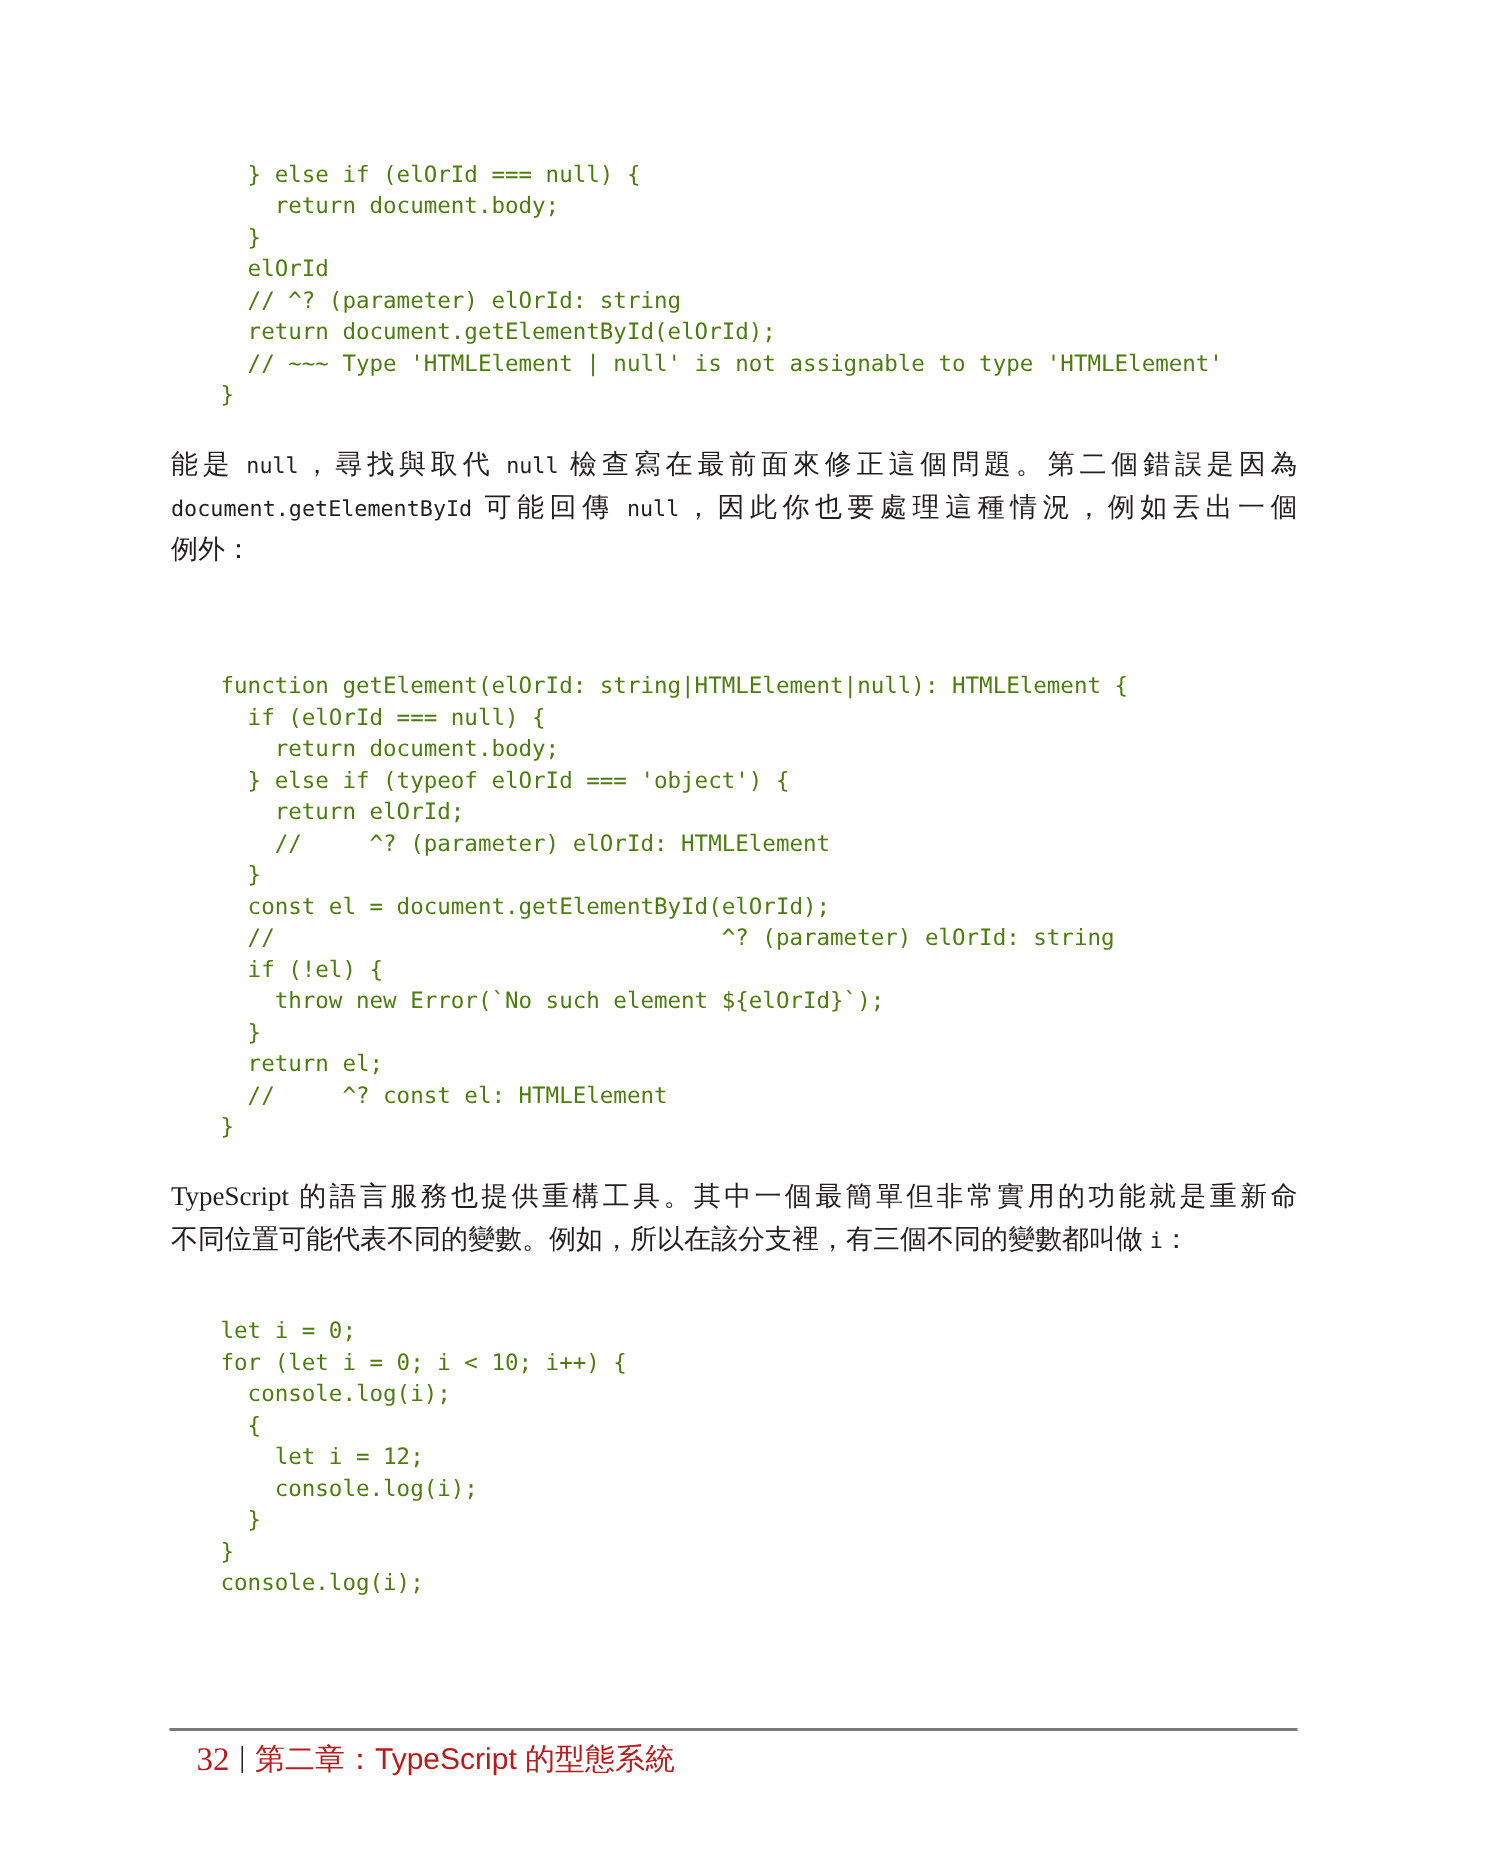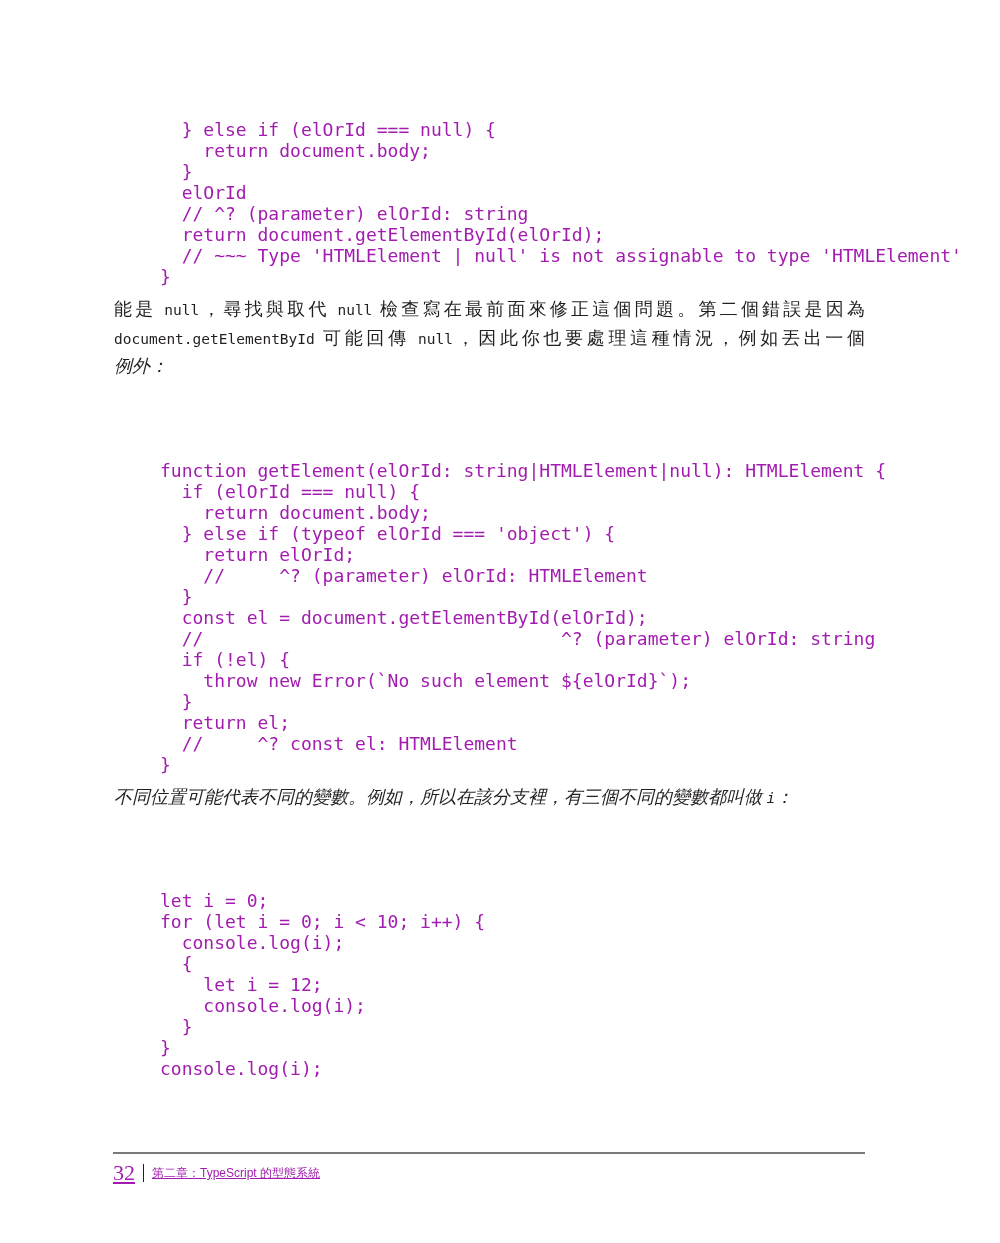--- a/index.html
+++ b/index.html
@@ -15,26 +15,26 @@
       color: #231f20;
     }
     .page {
       position: absolute;
       left: 0; top: 0;
       width: 1000px;
       height: 1243px;
     }
     .code {
       position: absolute;
-      margin: 13px;
+      margin: 0;
       font-family: "DejaVu Sans Mono", "Liberation Mono", monospace;
-      font-size: 18px;
+      font-size: 15px;
       line-height: 21px;
       white-space: pre;
-      color: #a21caf;
+      color: #4d7c0f;
       letter-spacing: 0;
     }
     .code .ln {
       display: block;
       height: 21px;
     }
     .para {
       position: absolute;
       left: 114px;
       width: 751px;
@@ -47,78 +47,77 @@
       text-align-last: left;
     }
     .para .ln {
       display: block;
       white-space: nowrap;
       height: 28.5px;
       text-align-last: justify;
     }
     .para .ln.last {
       text-align-last: left;
-      font-style: italic;
     }
     .para .m {
       font-family: "DejaVu Sans Mono", "Liberation Mono", monospace;
       font-size: 14.5px;
     }
     .footer-rule {
       position: absolute;
       left: 113px;
       top: 1152px;
       width: 752px;
       height: 2px;
       background: #7a7a7a;
     }
     .footer {
       position: absolute;
-      left: 113px;
+      left: 131px;
       top: 1160px;
       height: 26px;
       display: flex;
       align-items: center;
-      color: #a21caf;
-      text-decoration: underline;
+      color: #b91c1c;
     }
     .footer .pnum {
       font-family: "Liberation Serif", "DejaVu Serif", serif;
       font-size: 22px;
       line-height: 26px;
     }
     .footer .sep {
       display: inline-block;
       width: 1px;
       height: 18px;
       background: #231f20;
       margin: 0 8px 0 8px;
     }
     .footer .chapter {
       font-family: "Liberation Sans", "DejaVu Sans", sans-serif;
-      font-size: 12px;
+      font-size: 20px;
       line-height: 26px;
     }
   </style>
 </head>
 <body>
 
 <div class="page">
 
   <pre class="code" style="left:147px; top:106px;"><span class="ln">  } else if (elOrId === null) {</span><span class="ln">    return document.body;</span><span class="ln">  }</span><span class="ln">  elOrId</span><span class="ln">  // ^? (parameter) elOrId: string</span><span class="ln">  return document.getElementById(elOrId);</span><span class="ln">  // ~~~ Type 'HTMLElement | null' is not assignable to type 'HTMLElement'</span><span class="ln">}</span></pre>
 
   <div class="para" style="top:295px;">
     <span class="ln"><span>能是 </span><span class="m">null</span><span>，尋找與取代 </span><span class="m">null</span><span> 檢查寫在最前面來修正這個問題。第二個錯誤是因為</span></span>
     <span class="ln"><span class="m">document.getElementById</span><span> 可能回傳 </span><span class="m">null</span><span>，因此你也要處理這種情況，例如丟出一個</span></span>
     <span class="ln last"><span>例外：</span></span>
   </div>
 
   <pre class="code" style="left:147px; top:447px;"><span class="ln">function getElement(elOrId: string|HTMLElement|null): HTMLElement {</span><span class="ln">  if (elOrId === null) {</span><span class="ln">    return document.body;</span><span class="ln">  } else if (typeof elOrId === 'object') {</span><span class="ln">    return elOrId;</span><span class="ln">    //     ^? (parameter) elOrId: HTMLElement</span><span class="ln">  }</span><span class="ln">  const el = document.getElementById(elOrId);</span><span class="ln">  //                                 ^? (parameter) elOrId: string</span><span class="ln">  if (!el) {</span><span class="ln">    throw new Error(`No such element ${elOrId}`);</span><span class="ln">  }</span><span class="ln">  return el;</span><span class="ln">  //     ^? const el: HTMLElement</span><span class="ln">}</span></pre>
 
   <div class="para" style="top:783px;">
+    <span class="ln"><span>TypeScript 的語言服務也提供重構工具。其中一個最簡單但非常實用的功能就是重新命</span></span>
     <span class="ln last"><span>不同位置可能代表不同的變數。例如，所以在該分支裡，有三個不同的變數都叫做 </span><span class="m">i</span><span>：</span></span>
   </div>
 
   <pre class="code" style="left:147px; top:877px;"><span class="ln">let i = 0;</span><span class="ln">for (let i = 0; i &lt; 10; i++) {</span><span class="ln">  console.log(i);</span><span class="ln">  {</span><span class="ln">    let i = 12;</span><span class="ln">    console.log(i);</span><span class="ln">  }</span><span class="ln">}</span><span class="ln">console.log(i);</span></pre>
 
   <div class="footer-rule"></div>
   <div class="footer">
     <span class="pnum">32</span>
     <span class="sep"></span>
     <span class="chapter">第二章：TypeScript 的型態系統</span>

